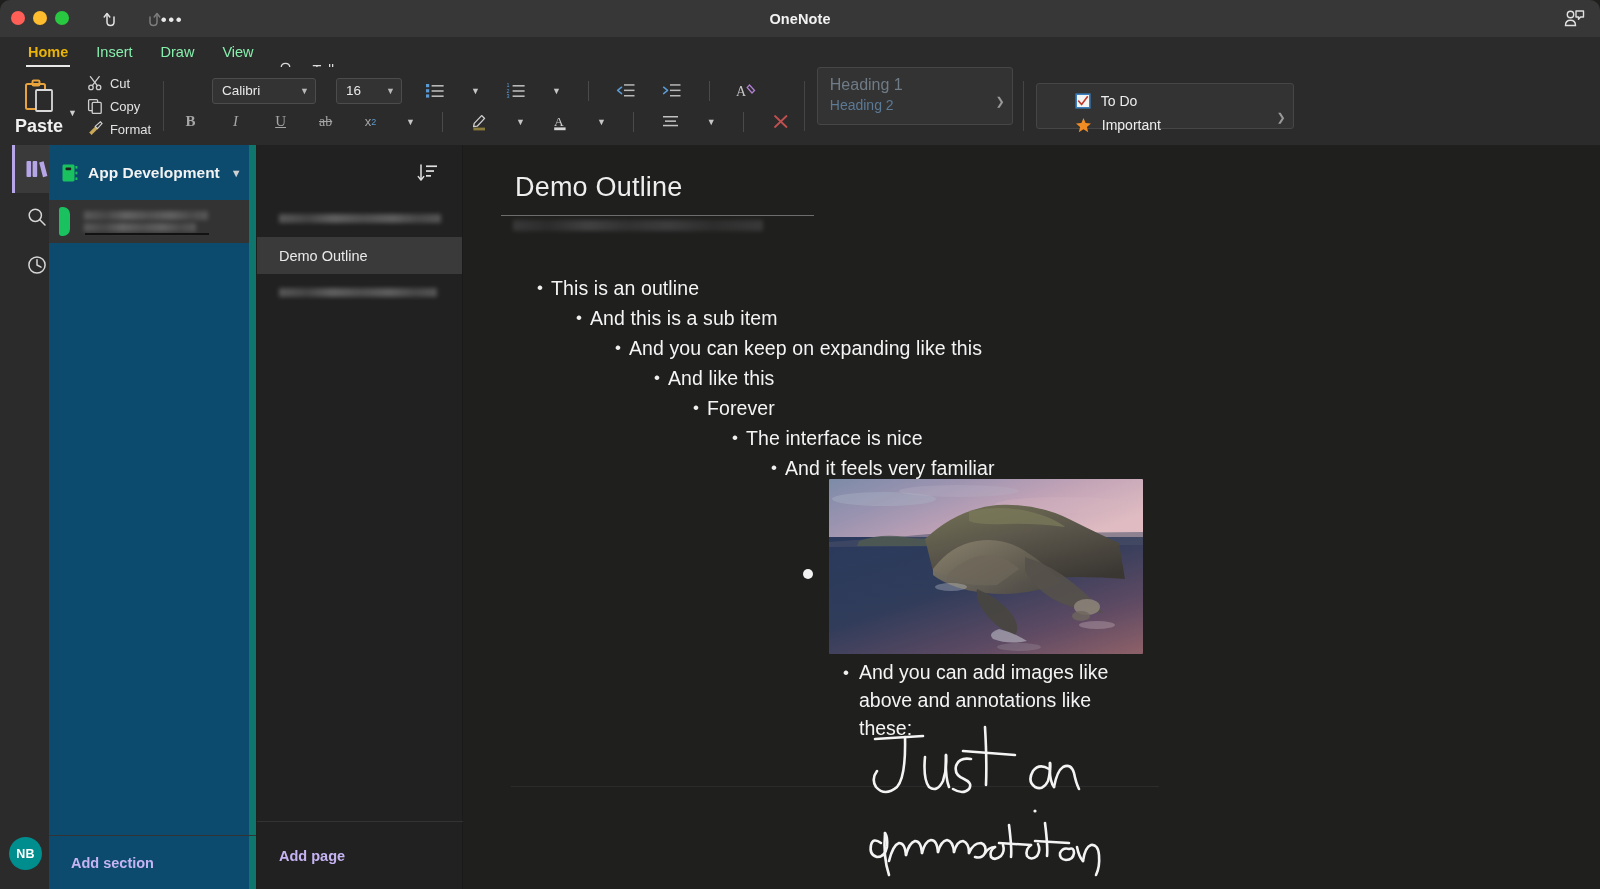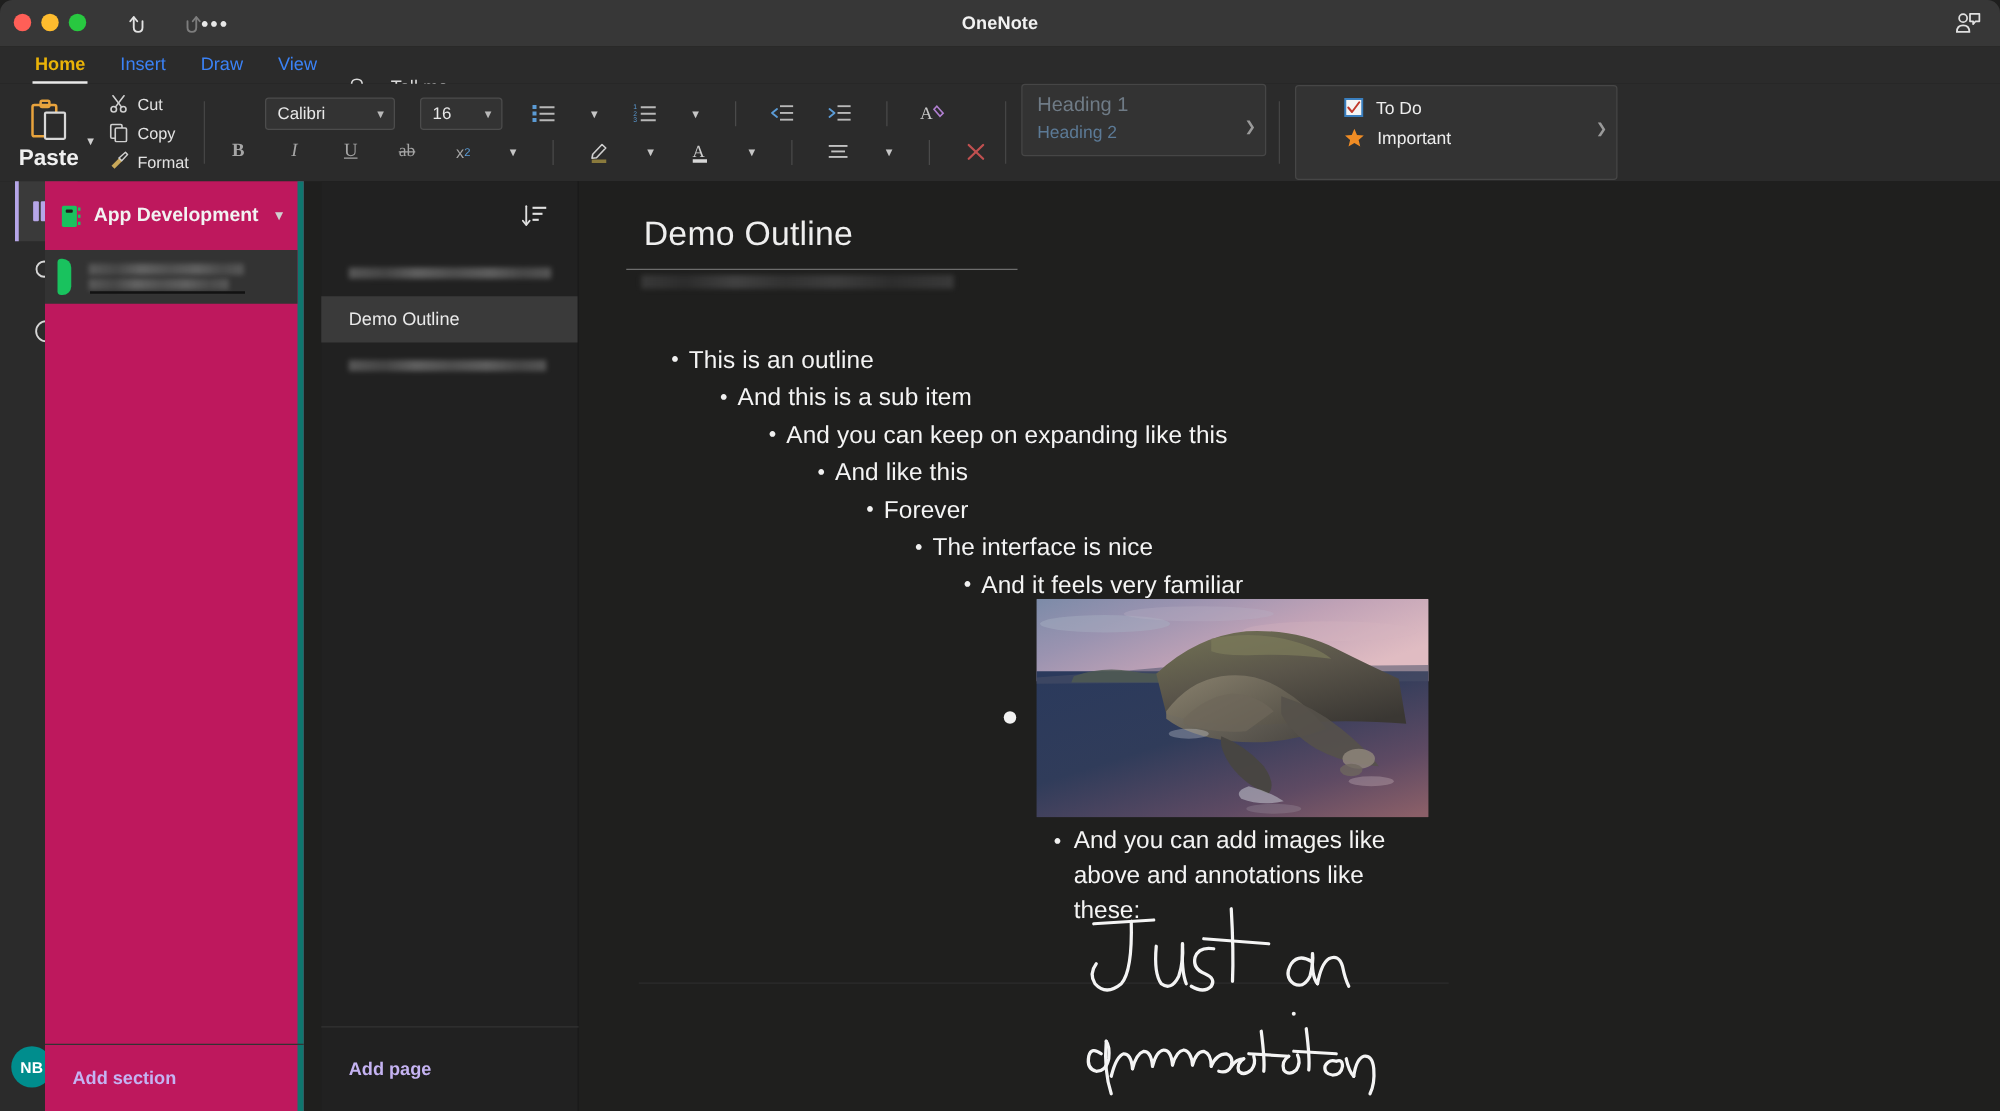--- a/index.html
+++ b/index.html
@@ -35,21 +35,21 @@
     pointer-events:none;
   }
   .collab-icon { position:absolute; right:14px; top:8px; width:24px; height:22px; cursor:pointer; }
 
   
   .menubar {
     position:absolute; left:0; top:37px; width:1600px; height:30px;
     background:#2b2b2b; display:flex; align-items:center; padding-left:14px; gap:0;
   }
   .mtab {
-    position:relative; font-size:14.5px; color:#3b82f6; padding:4px 14px 5px 14px;
+    position:relative; font-size:14.5px; color:#86efac; padding:4px 14px 5px 14px;
     cursor:pointer; white-space:nowrap;
   }
   .mtab.active { color:#eab308; font-weight:bold; }
   .mtab.active:after {
     content:""; position:absolute; left:12px; right:12px; bottom:-3px; height:2.5px; background:#e9e9e9;
   }
   .tellme { display:flex; align-items:center; gap:20px; margin-left:10px; cursor:pointer;margin-top:36px; }
   .tellme span { font-size:14.5px; color:#dcdcdc; }
 
   .cloud-wrap { position:absolute; right:110px; top:40px; width:26px; height:22px; cursor:pointer; }
@@ -101,21 +101,21 @@
     position:relative; width:196px; height:58px; background:#333333; border:1px solid #464646;
     border-radius:3px; padding:6px 0 0 12px; cursor:pointer;
   }
   .sty1 { font-size:16px; color:#6f7b86; line-height:21px; }
   .sty2 { font-size:14px; color:#5c7a96; line-height:20px; }
   .styles-chev { position:absolute; right:7px; top:27px; font-size:11px; color:#9a9a9a; }
 
   
   .tags-group { padding:0 10px 0 12px; display:flex; align-items:center; }
   .tags-box {
-    position:relative; width:258px; height:76px; background:#333333; border:1px solid #464646;
+    position:relative; width:258px; height:46px; background:#333333; border:1px solid #464646;
     border-radius:3px; padding:5px 0 0 38px; cursor:pointer;
   }
   .tag-row { display:flex; align-items:center; gap:10px; height:24px; }
   .tag-row span { font-size:14px; color:#ededed; }
   .tags-chev { position:absolute; right:7px; top:27px; font-size:11px; color:#9a9a9a; }
 
   
   .rail {
     position:absolute; left:0; top:145px; width:50px; height:744px; background:#2b2b2b;padding-left:12px;
   }
@@ -125,22 +125,22 @@
     content:""; position:absolute; left:0; top:0; width:3px; height:48px; background:#b6a6e8;
   }
   .avatar {
     position:absolute; left:9px; bottom:19px; width:33px; height:33px; border-radius:50%;
     background:#008d8d; display:flex; align-items:center; justify-content:center;
     font-size:12.5px; font-weight:bold; color:#ffffff; cursor:pointer; letter-spacing:.3px;
   }
 
   
   .sections {
-    position:absolute; left:36px; top:145px; width:207px; height:744px; background:#be185d;
-    border-right:5px solid #0f766e;
+    position:absolute; left:49px; top:145px; width:207px; height:744px; background:#0c4a6e;
+    border-right:7px solid #0f766e;
   }
   .nb-header { height:55px; display:flex; align-items:center; padding-left:12px; gap:9px; cursor:pointer; }
   .nb-name { font-size:15.5px; font-weight:bold; color:#f2f2f2; }
   .nb-caret { font-size:11px; color:#d0d0d0; margin-left:2px;}
   .section-item {
     position:relative; height:43px; display:flex; align-items:center; padding-left:10px; cursor:pointer;
   }
   .section-item.active { background:#333333; }
   .sec-tab { width:11px; height:29px; background:#19c25e; border-radius:3px 7px 7px 3px; margin-right:14px; }
   .blurtxt { display:flex; flex-direction:column; gap:3px; }

